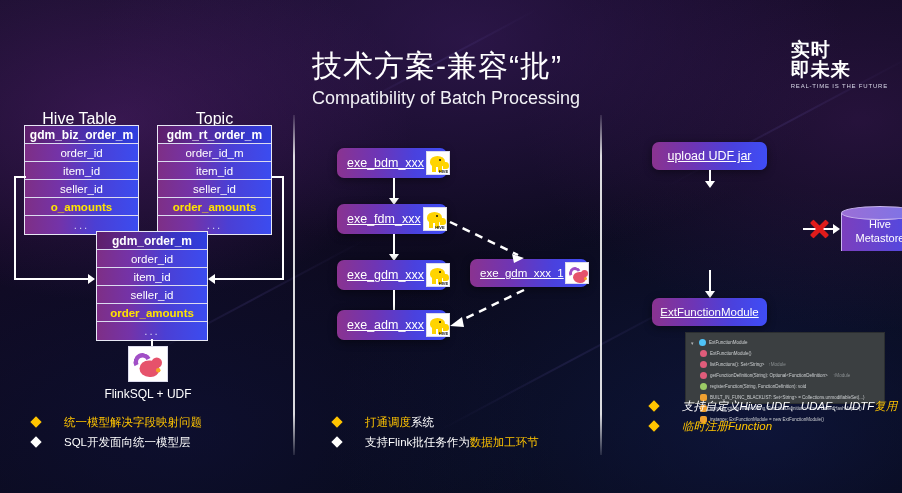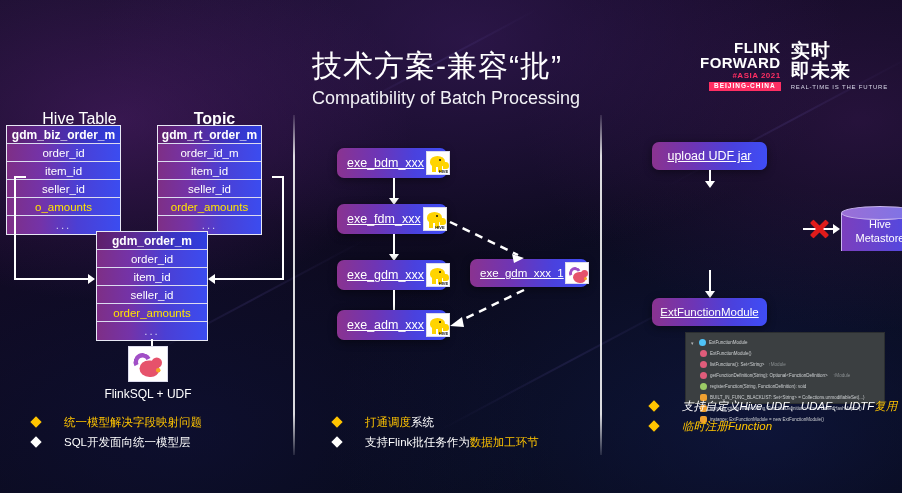--- a/index.html
+++ b/index.html
@@ -41,21 +41,21 @@
   
   .colhdr{position:absolute;color:#fff;font-size:16px;text-align:center;}
 
   .tbl{position:absolute;border:1px solid #e8e8f5;}
   .tbl .row{height:18px;line-height:18px;text-align:center;font-size:11.5px;color:#ffffff;
     background:linear-gradient(90deg,#7e2f86 0%,#7433a8 30%,#4b3fd4 62%,#3b4cf0 100%);
     border-bottom:1px solid #dcdcf0;}
   .tbl .row:last-child{border-bottom:none;}
   .tbl .row.head{font-weight:bold;font-size:12px;
     background:linear-gradient(90deg,#5f1f6b 0%,#5b2a96 35%,#3a34c4 70%,#2f3fe0 100%);}
-  .tbl .row.hl{color:#ffe400;font-weight:normal;}
+  .tbl .row.hl{color:#ffe400;font-weight:bold;}
   .tbl .row.dots{color:#cfd0f0;letter-spacing:2px;}
 
   .pbox{position:absolute;border-radius:7px;color:#fff;display:flex;align-items:center;
     background:linear-gradient(90deg,#8a3390 0%,#6f35b4 35%,#4a41dd 70%,#3f4df6 100%);
     box-shadow:0 2px 8px rgba(0,0,0,.45);font-size:12.5px;text-decoration:underline;}
   .pbox .lbl{padding-left:10px;white-space:nowrap;}
   .icon-hadoop{width:24px;height:24px;background:#fff;border:1px solid #dcdcec;position:relative;flex:0 0 auto;}
   .icon-flink{width:24px;height:22px;background:#fff;border:1px solid #dcdcec;position:relative;flex:0 0 auto;}
 
   
@@ -120,49 +120,43 @@
 
   <div class="streak" style="left:120px;top:300px;width:260px;height:2px;"></div>
   <div class="streak" style="left:420px;top:360px;width:300px;height:2px;"></div>
   <div class="streak" style="left:650px;top:120px;width:280px;height:2px;"></div>
   <div class="streak" style="left:330px;top:60px;width:220px;height:2px;"></div>
 
   <div class="title-cn">技术方案-兼容“批”</div>
   <div class="title-en">Compatibility of Batch Processing</div>
 
   <div class="logo">
-    <div class="ff">
-      <div class="l1">FLINK</div>
-      <div class="l2">FORWARD</div>
-      <div class="l3">#ASIA 2021</div>
-      <div class="l4">BEIJING-CHINA</div>
-    </div>
     <div class="rt">
       <div class="c1">实时</div>
       <div class="c2">即未来</div>
       <div class="c3">REAL-TIME IS THE FUTURE</div>
     </div>
   </div>
 
   <div class="divider" style="left:293px;top:115px;height:340px;"></div>
   <div class="divider" style="left:600px;top:115px;height:340px;"></div>
 
   <div class="colhdr" style="left:22px;top:110px;width:115px;">Hive Table</div>
-  <div class="colhdr" style="left:157px;top:110px;width:115px;font-weight:bold;">Topic</div>
-
-  <div class="tbl" style="left:6px;top:125px;width:115px;">
+  <div class="colhdr" style="left:157px;top:110px;width:115px;">Topic</div>
+
+  <div class="tbl" style="left:24px;top:125px;width:115px;">
     <div class="row head">gdm_biz_order_m</div>
     <div class="row">order_id</div>
     <div class="row">item_id</div>
     <div class="row">seller_id</div>
     <div class="row hl">o_amounts</div>
     <div class="row dots">...</div>
   </div>
 
-  <div class="tbl" style="left:157px;top:125px;width:105px;">
+  <div class="tbl" style="left:157px;top:125px;width:115px;">
     <div class="row head">gdm_rt_order_m</div>
     <div class="row">order_id_m</div>
     <div class="row">item_id</div>
     <div class="row">seller_id</div>
     <div class="row hl">order_amounts</div>
     <div class="row dots">...</div>
   </div>
 
   <div class="tbl" style="left:96px;top:231px;width:112px;">
     <div class="row head">gdm_order_m</div>

